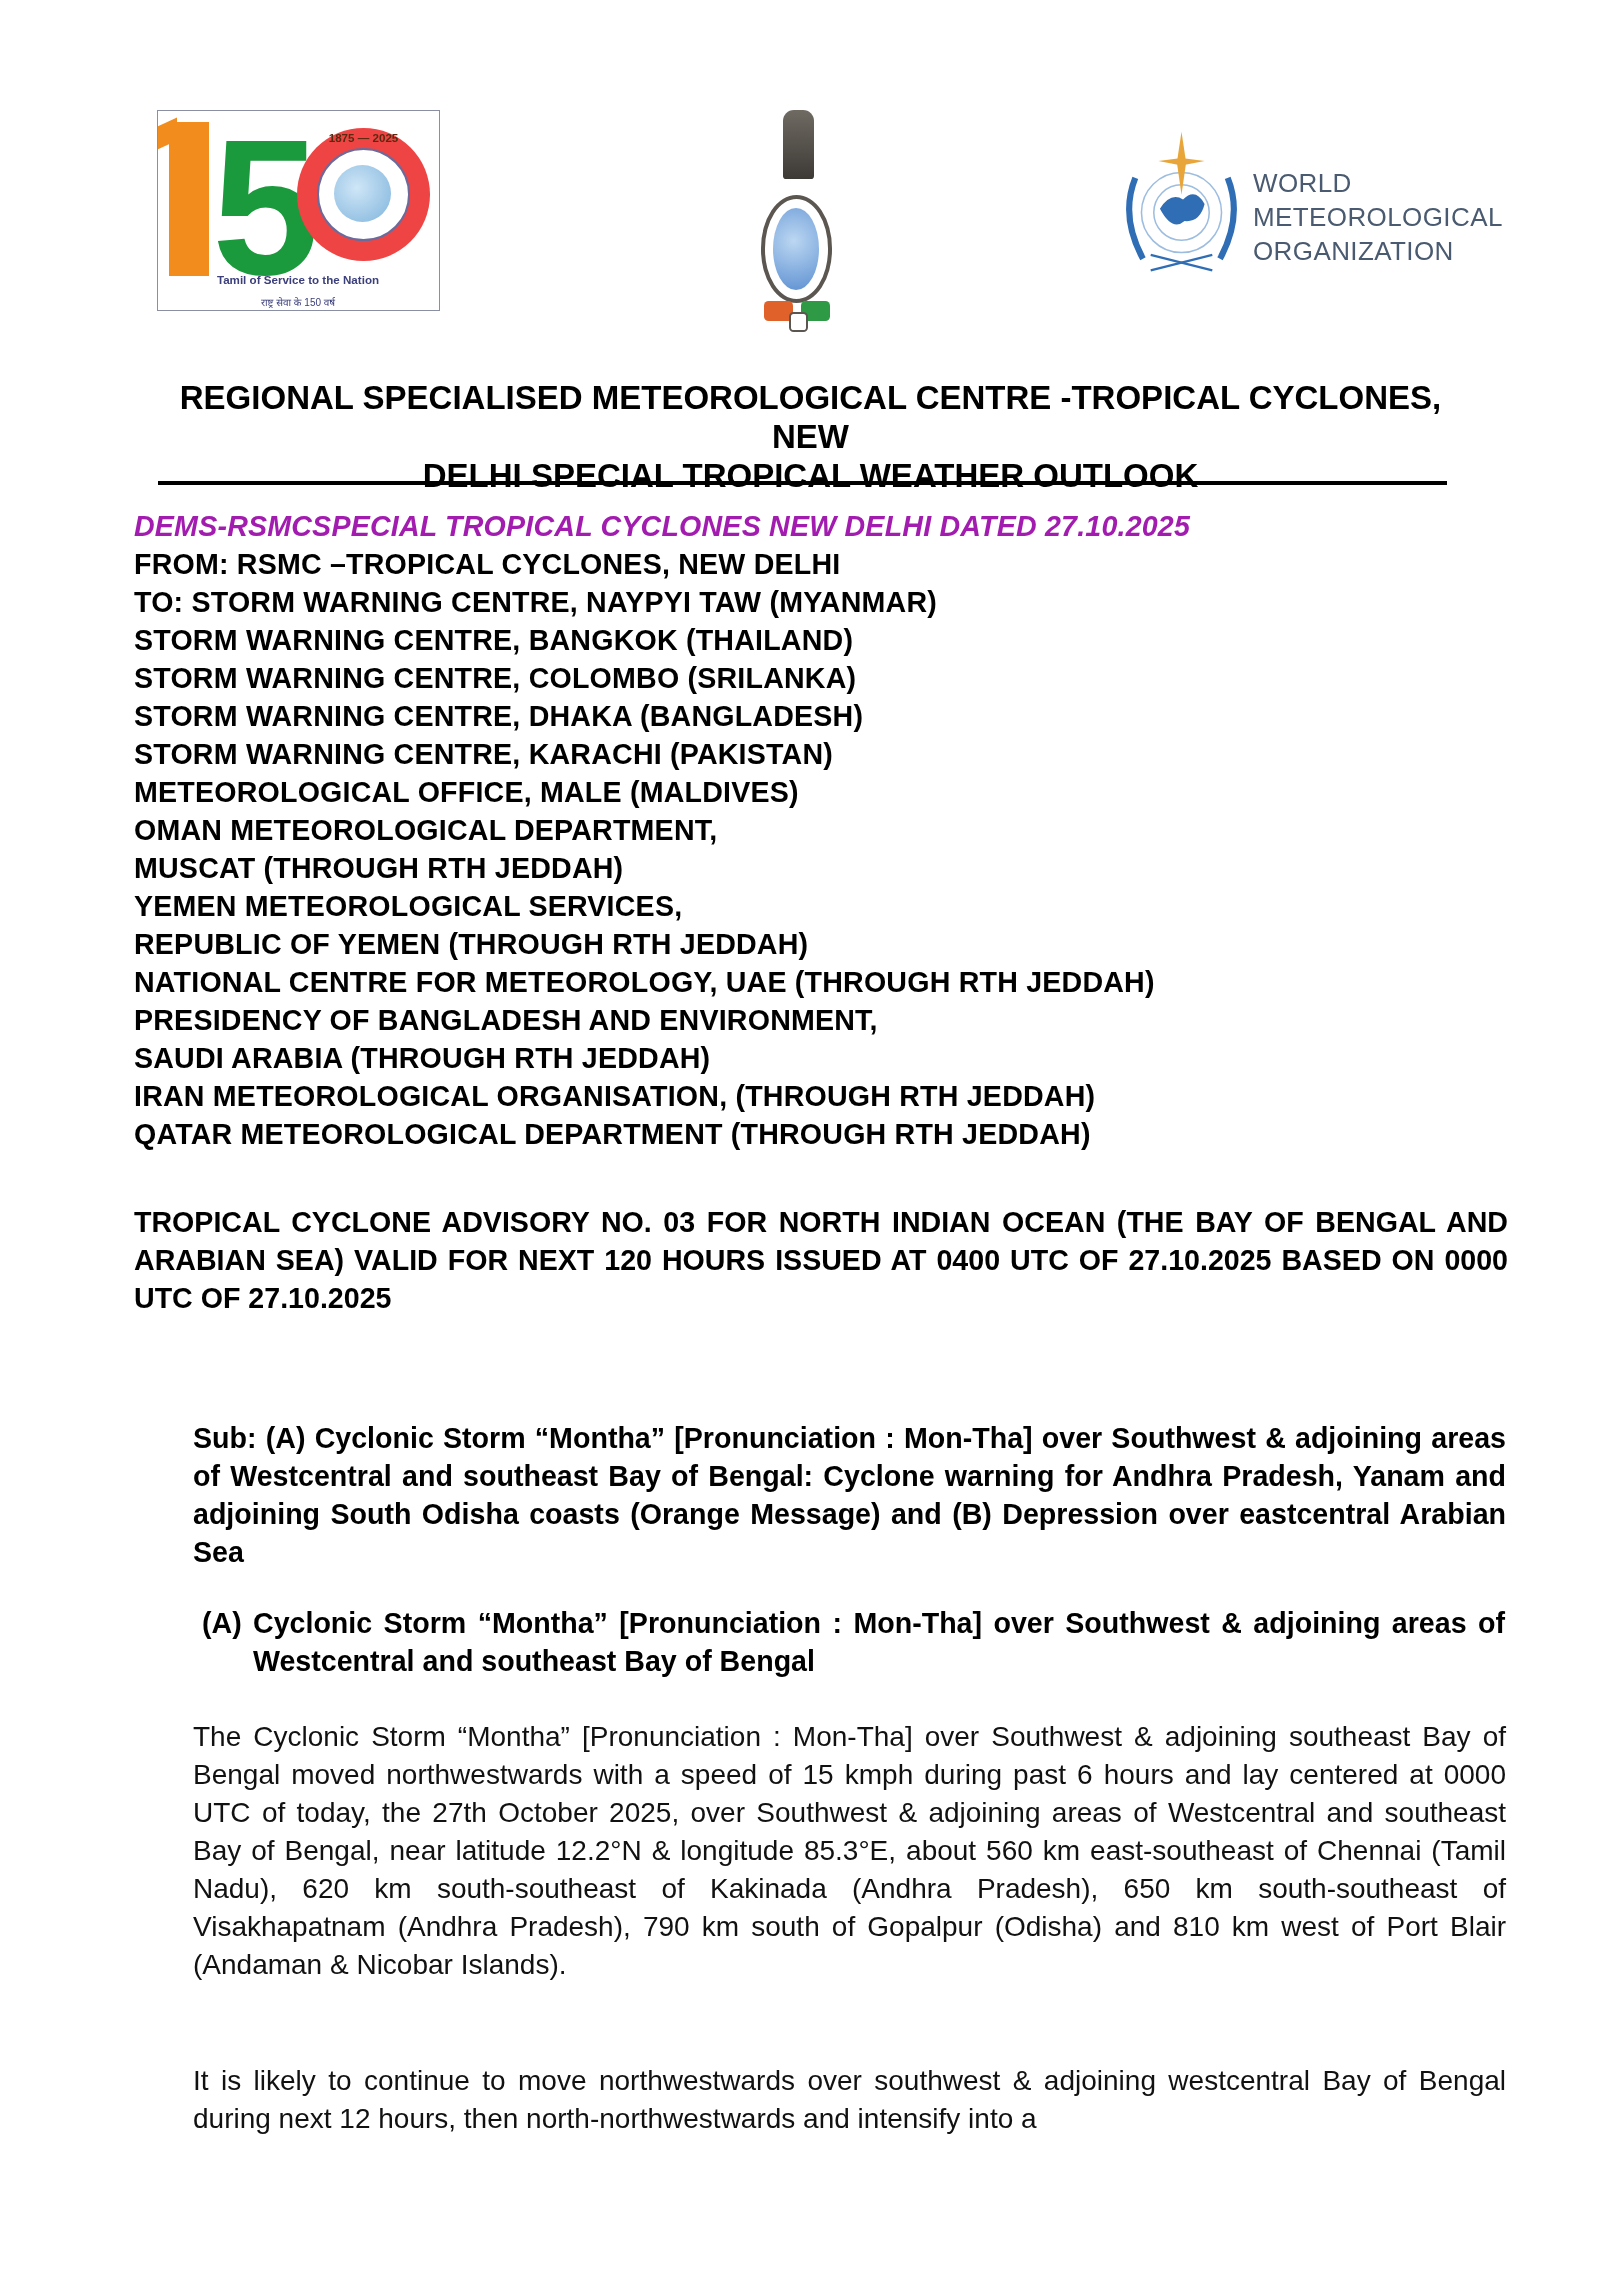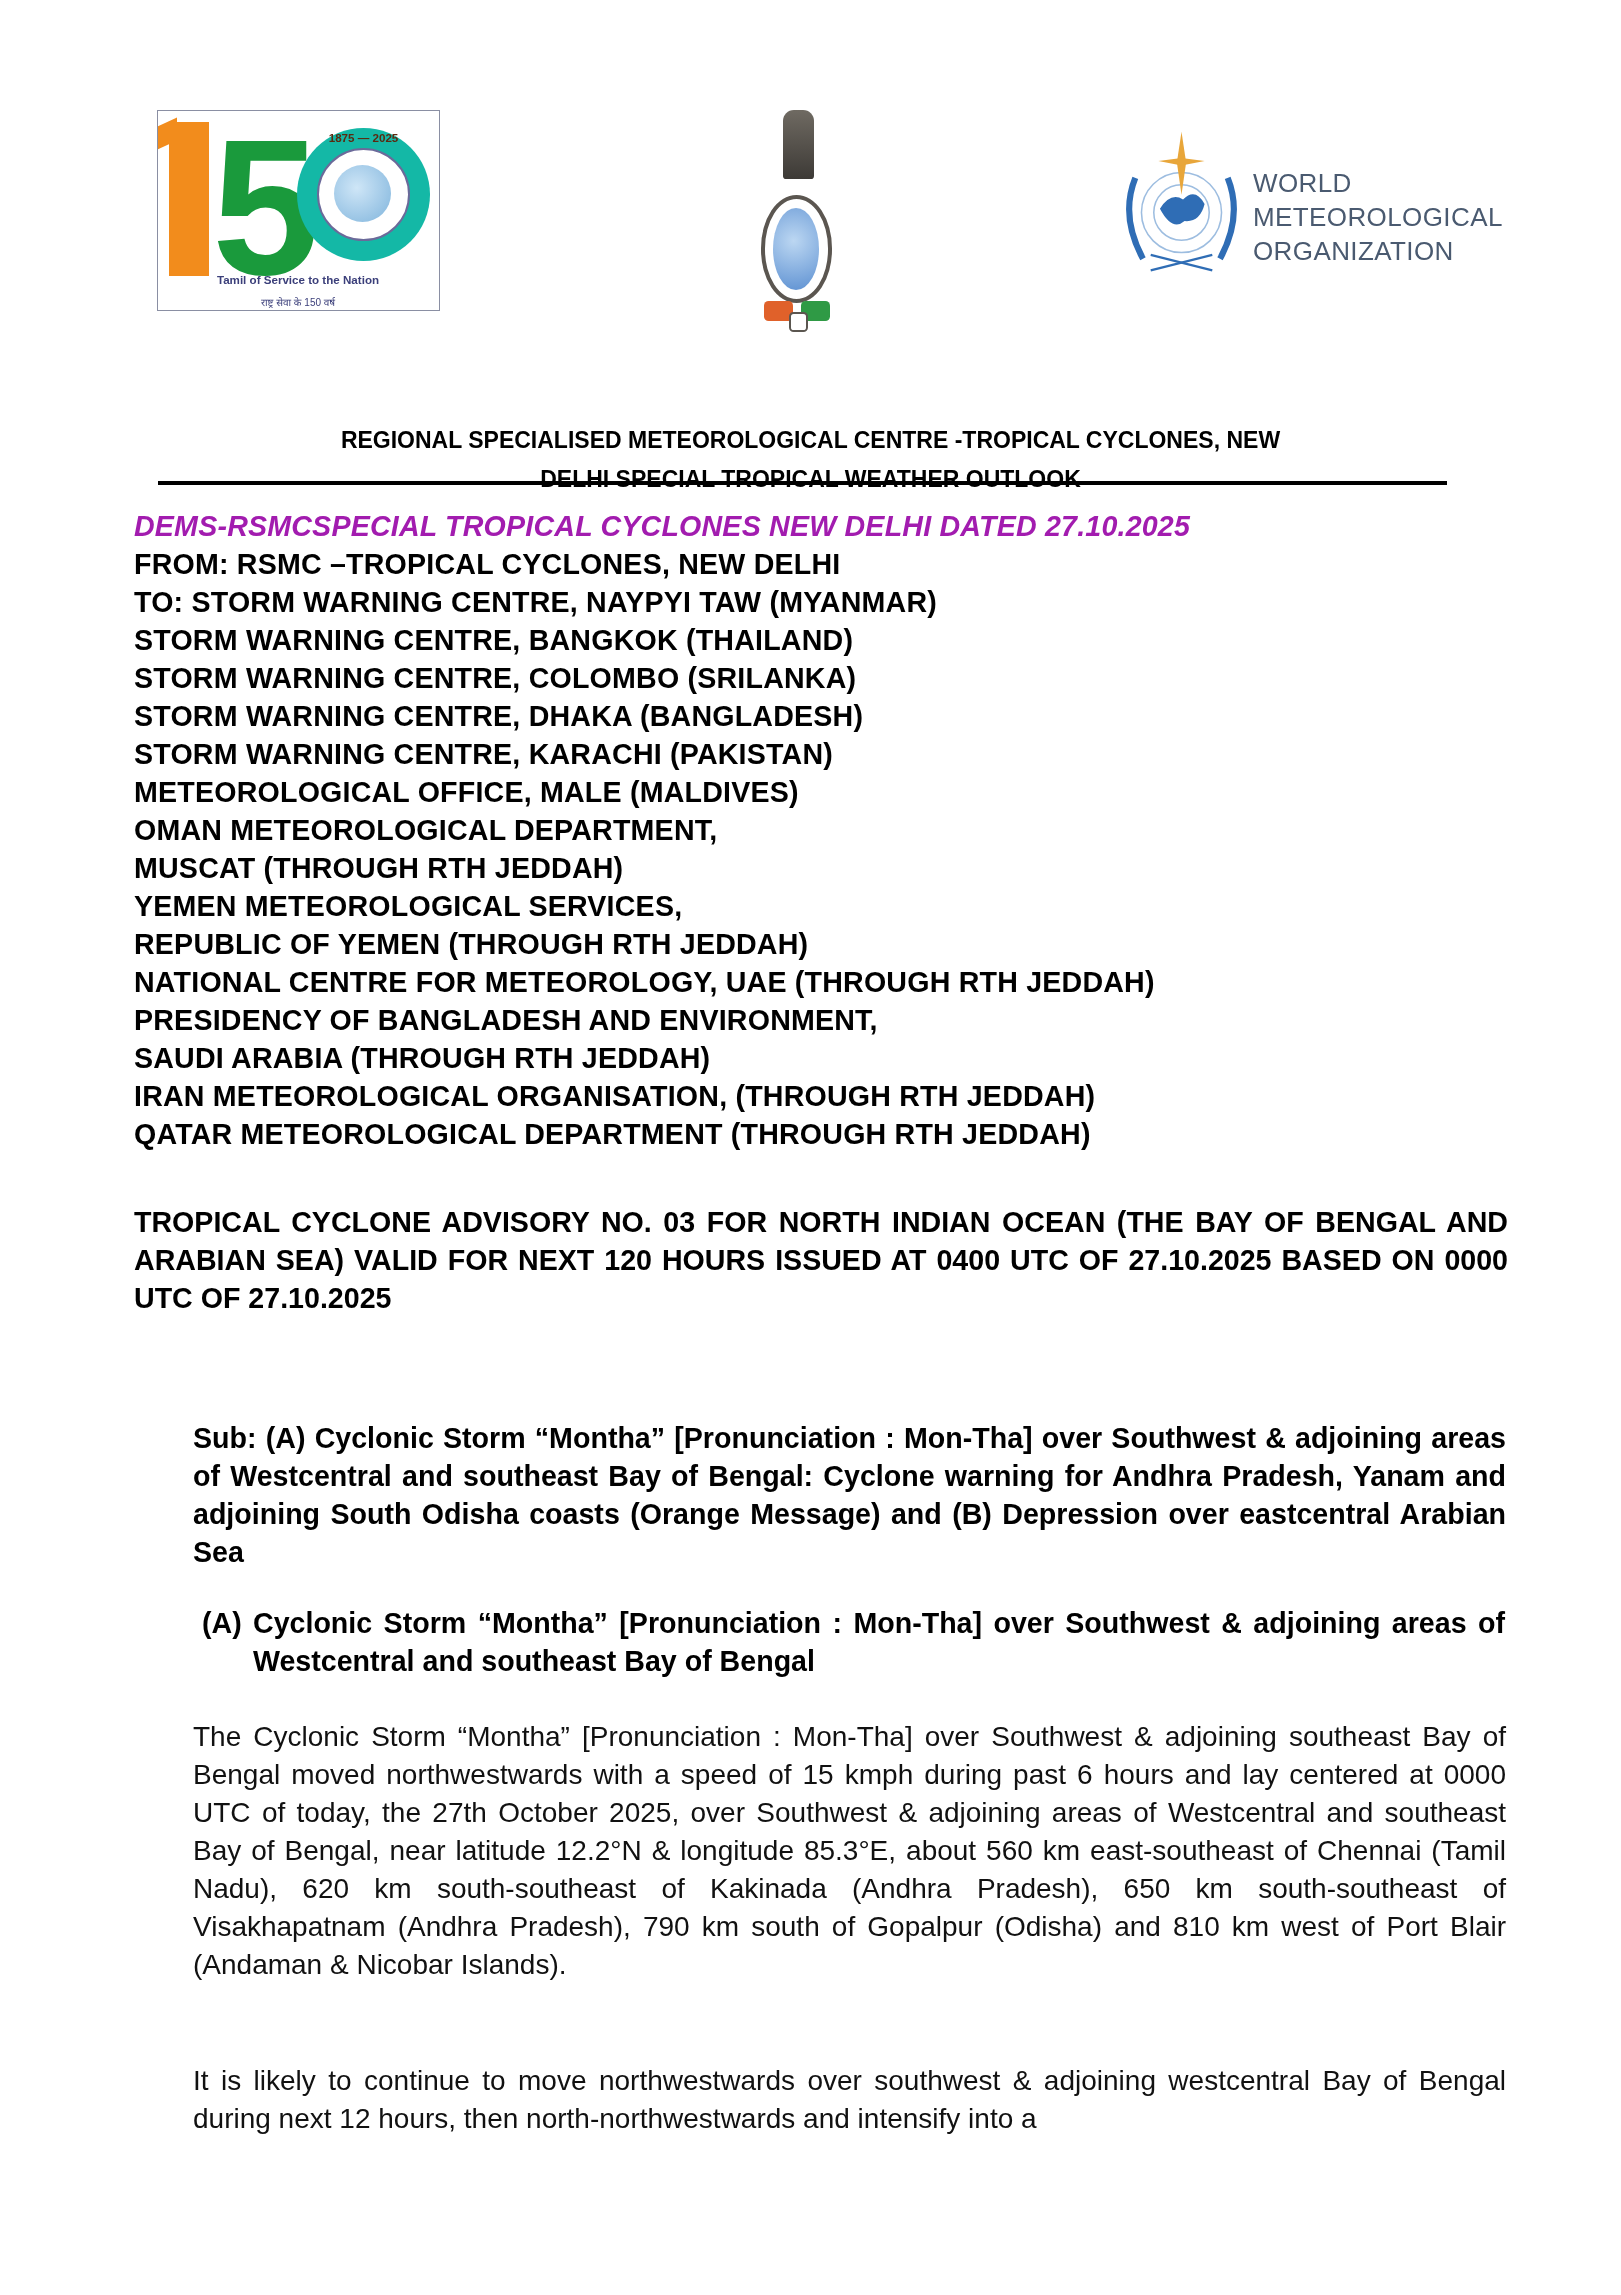--- a/index.html
+++ b/index.html
@@ -13,21 +13,21 @@
     border: 1.5px solid #8a8fa3; box-sizing: border-box; background: #fff;
   }
   .logo-imd150 .one { position: absolute; left: 10.8px; top: 10.8px; width: 40px; height: 154px; background: #f28c1c; }
   .logo-imd150 .one-top { position: absolute; left: 0px; top: 10.8px; width: 18.5px; height: 23px; background: #f28c1c; transform: skewY(-25deg); }
   .logo-imd150 .five {
     position: absolute; left: 54px; top: 0px; font-family: "Liberation Sans", sans-serif;
     font-weight: bold; font-size: 193px; line-height: 1; color: #1a9a3c; letter-spacing: -7.7px;
   }
   .logo-imd150 .ring {
     position: absolute; left: 139px; top: 17px; width: 133px; height: 133px; border-radius: 50%;
-    background: #14b8a6;
+    background: #ef4444;
   }
   .logo-imd150 .ring-inner {
     position: absolute; left: 20px; top: 20px; width: 93px; height: 93px; border-radius: 50%;
     background: #fff; border: 2.3px solid #6b6a9a; box-sizing: border-box;
   }
   .logo-imd150 .globe {
     position: absolute; left: 15.4px; top: 15.4px; width: 57px; height: 57px; border-radius: 50%;
     background: radial-gradient(circle at 40% 40%, #cfe6f7, #7fb4dc);
   }
   .logo-imd150 .ring-years {
@@ -61,21 +61,21 @@
 
   .logo-wmo { position: absolute; left: 1112px; top: 124px; width: 401px; height: 154px; }
   .logo-wmo .emblem { position: absolute; left: 0; top: 0; width: 139px; height: 154px; }
   .logo-wmo .name {
     position: absolute; left: 141px; top: 42px; font-size: 26px; line-height: 34px;
     color: #4a5a70; letter-spacing: 0.4px;
   }
 
   .title-block {
     position: absolute; left: 154px; top: 378px; width: 1313px; text-align: center;
-    font-weight: bold; font-size: 23px; line-height: 39px; margin-top: 43px;
+    font-weight: bold; font-size: 33px; line-height: 39px;
   }
   .title-rule { position: absolute; left: 158px; top: 481px; width: 1289px; height: 3.9px; background: #000; }
 
   .header-list { position: absolute; left: 134px; top: 507px; width: 1359px; }
   .header-list .line {
     font-weight: bold; font-size: 28.6px; line-height: 38px; white-space: nowrap;
     transform-origin: left; letter-spacing: 0.2px;
   }
   .header-list .dems { color: #a21caf; font-style: italic; }
 

